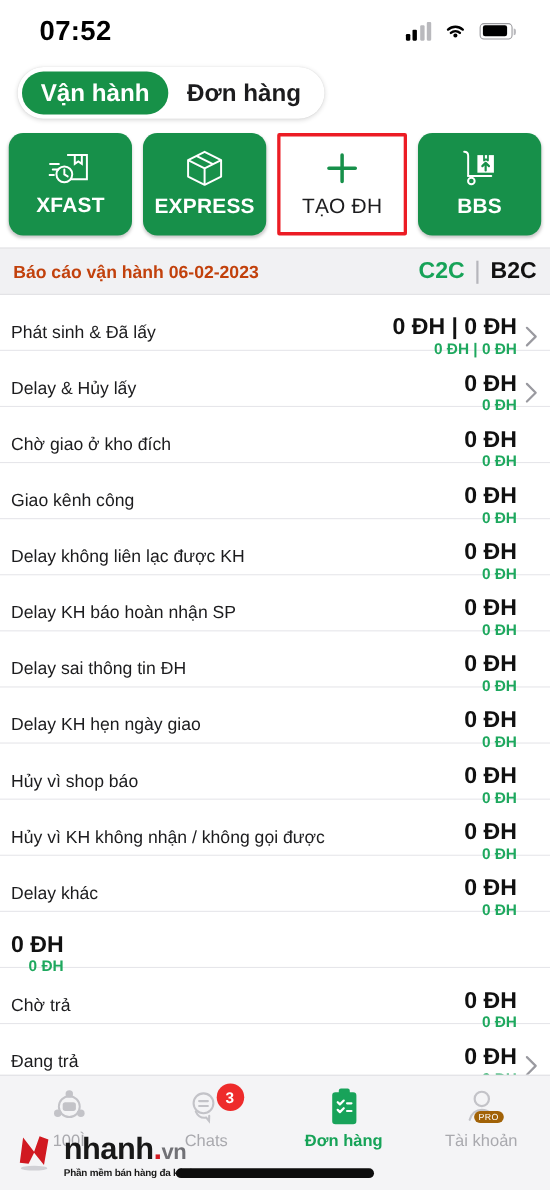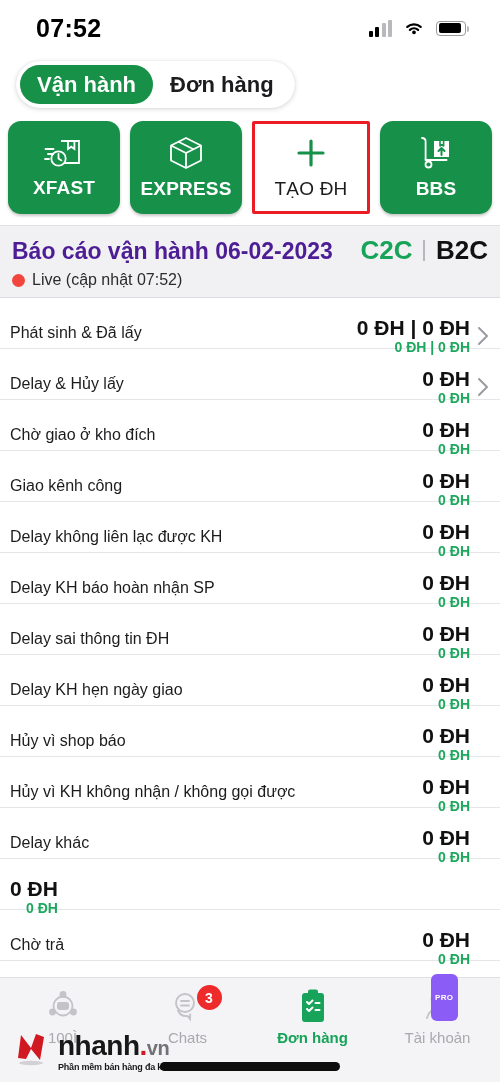--- a/index.html
+++ b/index.html
@@ -56,22 +56,22 @@
   }
   .card.plain .lbl { color:#1c1c1e; font-weight:500; }
   .card svg { display:block; }
 
   
   .rpt-head {
     background:#f1f1f3; padding: 9px 12px 8px 12px;
     border-top:1px solid #e2e2e5;
   }
   .rpt-top { display:flex; align-items:baseline; justify-content:space-between; }
-  .rpt-title { font-size:23px; font-weight:700; color:#4c1d95; }
-  .rpt-seg { display:flex; align-items:center; gap:11px; font-size:26px; font-weight:700; }
+  .rpt-title { font-size:16px; font-weight:700; color:#c2410c; }
+  .rpt-seg { display:flex; align-items:center; gap:11px; font-size:21px; font-weight:700; }
   .rpt-seg .c2c { color:#17a358; }
   .rpt-seg .divider { width:1.5px; height:21px; background:#b6b6bb; }
   .rpt-seg .b2c { color:#111; }
   .rpt-live { display:flex; align-items:center; gap:7px; margin-top:5px; }
   .dot { width:13px; height:13px; border-radius:50%; background:#f2453d; }
   .rpt-live span { font-size:16px; color:#2b2b2e; }
 
   
   .list { border-top:1px solid #dcdce0; }
   .row {
@@ -96,22 +96,22 @@
   .tab { flex:1; display:flex; flex-direction:column; align-items:center; gap:4px; position:relative; }
   .tab .ic { position:relative; height:38px; display:flex; align-items:center; justify-content:center; }
   .tab .tlbl { font-size:15px; color:#a9a9ae; }
   .tab.active .tlbl { color:#17a358; font-weight:700; }
   .badge {
     position:absolute; top:-2px; right:-16px; min-width:25px; height:25px;
     background:#ee2b2b; color:#fff; border-radius:13px; font-size:14px; font-weight:700;
     display:flex; align-items:center; justify-content:center; padding:0 5px;
   }
   .propill {
-    position:absolute; right:-2px; bottom:4px; background:#8b5cf6; color:#fff;
-    font-size:8px; font-weight:700; border-radius:6px; padding:19px 4px; letter-spacing:.4px;
+    position:absolute; right:-2px; bottom:4px; background:#a16207; color:#fff;
+    font-size:8px; font-weight:400; border-radius:6px; padding:1px 4px; letter-spacing:.4px;
   }
 
   
   .watermark {
     position:absolute; left:12px; bottom:10px; display:flex; align-items:flex-start; gap:6px;
     opacity:.97; pointer-events:none;
   }
   .wm-text { display:flex; flex-direction:column; line-height:1; padding-top:4px; }
   .wm-main { font-size:28px; font-weight:700; color:#111; letter-spacing:-.5px; }
   .wm-main .red { color:#d0121b; }
@@ -207,24 +207,20 @@
   </div>
 
   <div class="rpt-head">
     <div class="rpt-top">
       <div class="rpt-title">Báo cáo vận hành 06-02-2023</div>
       <div class="rpt-seg">
         <span class="c2c">C2C</span>
         <span class="divider"></span>
         <span class="b2c">B2C</span>
       </div>
-    </div>
-    <div class="rpt-live">
-      <span class="dot"></span>
-      <span>Live (cập nhật 07:52)</span>
     </div>
   </div>
 
   <div class="list" id="report-list">
       <div class="row">
         <div class="row-label">Phát sinh &amp; Đã lấy</div>
         <div class="row-right">
           <div class="vals">
             <div class="v-main">0 ĐH | 0 ĐH</div>
             <div class="v-sub">0 ĐH | 0 ĐH</div>

